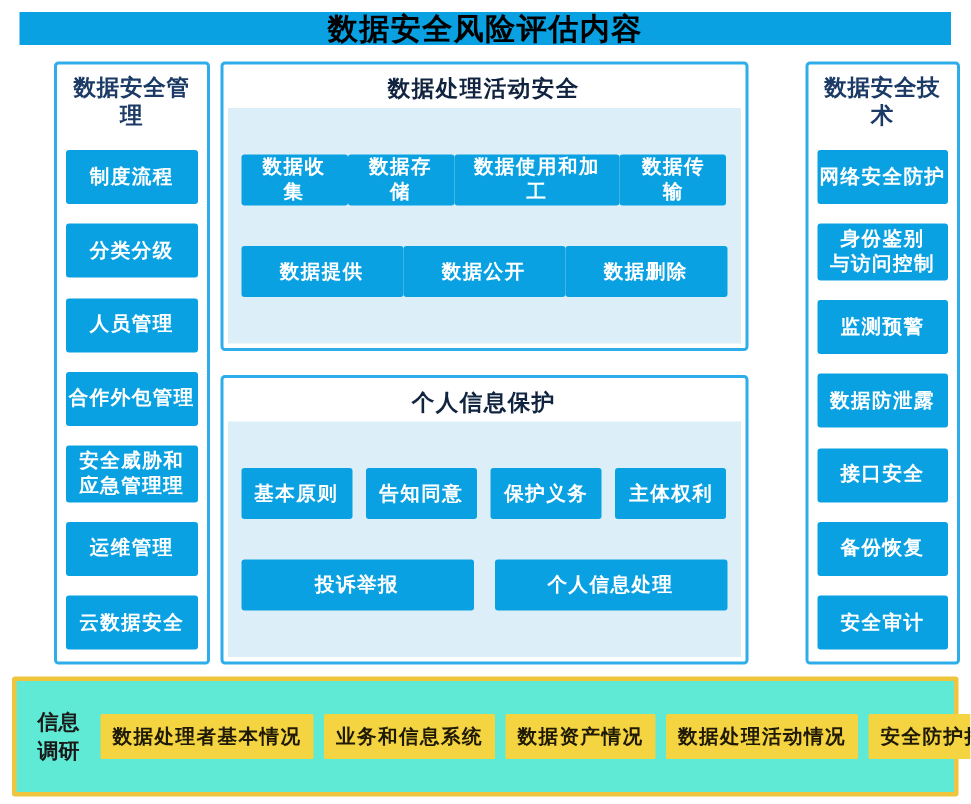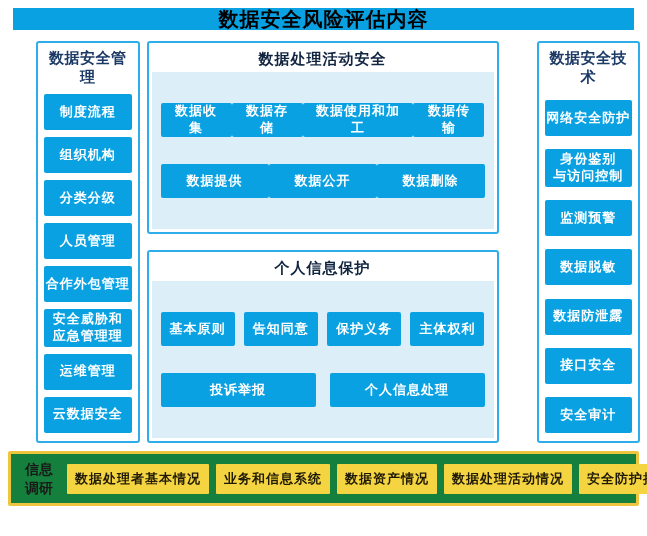--- a/index.html
+++ b/index.html
@@ -109,25 +109,25 @@
     height:34px;
     padding:0 9px;
     box-sizing:border-box;
   }
   .btn-row .node.fixed{width:108px;padding:0;}
   .btn-row .node.wide{flex:1;}
   .btn-row.gap10{gap:14px;}
   
   .bottom-box{
     margin:8px 8px 0 8px;
-    height:55px;
+    height:80px;
     box-sizing:border-box;
     border:3px solid #f0c53e;
     border-radius:2px;
-    background:#15803d;
+    background:#5eead4;
     display:flex;align-items:center;
     padding:0 7px;
     gap:7px;
   }
   .bottom-label{
     font-size:14px;
     font-weight:bold;
     color:#1a1a1a;
     white-space:pre-line;
     line-height:1.35;
@@ -153,21 +153,20 @@
 
 <div class="page">
 
   <div class="banner">数据安全风险评估内容</div>
 
   <div class="main-row">
 
     <div class="side-box">
       <div class="side-title">数据安全管理</div>
       <div class="node">制度流程</div>
-      <div class="node">组织机构</div>
       <div class="node">分类分级</div>
       <div class="node">人员管理</div>
       <div class="node">合作外包管理</div>
       <div class="node">安全威胁和
 应急管理理</div>
       <div class="node">运维管理</div>
       <div class="node">云数据安全</div>
     </div>
 
     <div class="center-col">
@@ -206,23 +205,23 @@
       </div>
 
     </div>
 
     <div class="side-box">
       <div class="side-title">数据安全技术</div>
       <div class="node">网络安全防护</div>
       <div class="node">身份鉴别
 与访问控制</div>
       <div class="node">监测预警</div>
-      <div class="node">数据脱敏</div>
       <div class="node">数据防泄露</div>
       <div class="node">接口安全</div>
+      <div class="node">备份恢复</div>
       <div class="node">安全审计</div>
     </div>
 
   </div>
 
   <div class="bottom-box">
     <div class="bottom-label">信息
 调研</div>
     <div class="ynode">数据处理者基本情况</div>
     <div class="ynode">业务和信息系统</div>

